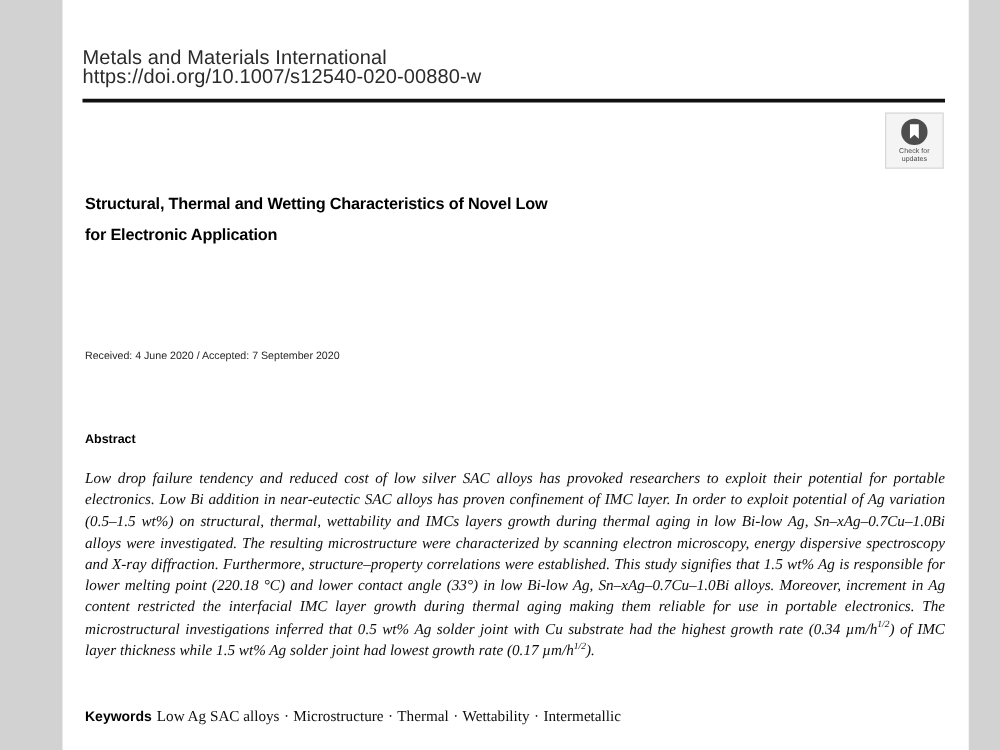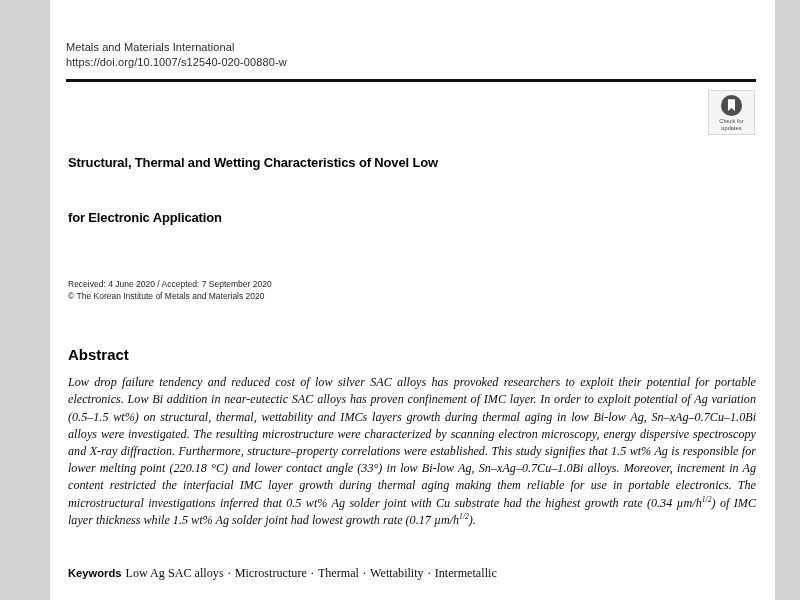--- a/index.html
+++ b/index.html
@@ -34,21 +34,21 @@
     width: 698px;
     height: 600px;
   }
 
   
   .journal-header {
     position: absolute;
     left: 0;
     top: 40px;
     width: 500px;
-    font-size: 11px;
+    font-size: 16px;
     line-height: 14.5px;
     color: #2b2b2b;
     letter-spacing: 0.1px;
   }
   .journal-name { display: block; }
   .journal-doi { display: block; }
 
   .header-rule {
     position: absolute;
     left: 0;
@@ -138,21 +138,21 @@
     line-height: 11.8px;
     color: #1f1f1f;
   }
   .pub-dates span { display: block; }
 
   
   .abstract-heading {
     position: absolute;
     left: 2px;
     top: 346px;
-    font-size: 15px;
+    font-size: 10px;
     font-weight: bold;
     color: #000000;
   }
   .abstract-body {
     position: absolute;
     left: 2px;
     top: 362px;
     width: 688px;
     font-family: "Liberation Serif", serif;
     font-size: 12.15px;
@@ -206,27 +206,26 @@
         <svg class="crossmark-mark" viewBox="0 0 24 24">
           <circle cx="12" cy="12" r="11" fill="#4d4d4d"></circle>
           <path d="M8.3 5.6 h7.4 v12.2 l-3.7 -3.3 l-3.7 3.3 z" fill="#ffffff"></path>
         </svg>
         <span class="crossmark-label">Check for</span>
         <span class="crossmark-label">updates</span>
       </div>
 
       <h1 class="paper-title">
         <span style="display: block;">Structural, Thermal and Wetting Characteristics of Novel Low</span>
-        <span style="display: block; margin-top: 30px;">for Electronic Application</span>
+        <span style="display: block;">for Electronic Application</span>
       </h1>
 
 
       <div class="pub-dates">
         <span>Received: 4 June 2020 / Accepted: 7 September 2020</span>
-        <span>© The Korean Institute of Metals and Materials 2020</span>
       </div>
 
       <div class="abstract-heading">Abstract</div>
       <p class="abstract-body"><span>Low drop failure tendency and reduced cost of low silver SAC alloys has provoked researchers to exploit their potential for portable electronics. Low Bi addition in near-eutectic SAC alloys has proven confinement of IMC layer. In order to exploit potential of Ag variation (0.5–1.5 wt%) on structural, thermal, wettability and IMCs layers growth during thermal aging in low Bi-low Ag, Sn–xAg–0.7Cu–1.0Bi alloys were investigated. The resulting microstructure were characterized by scanning electron microscopy, energy dispersive spectroscopy and X-ray diffraction. Furthermore, structure–property correlations were established. This study signifies that 1.5 wt% Ag is responsible for lower melting point (220.18 °C) and lower contact angle (33°) in low Bi-low Ag, Sn–xAg–0.7Cu–1.0Bi alloys. Moreover, increment in Ag content restricted the interfacial IMC layer growth during thermal aging making them reliable for use in portable electronics. The microstructural investigations inferred that 0.5 wt% Ag solder joint with Cu substrate had the highest growth rate (0.34 µm/h</span><sup>1/2</sup><span>) of IMC layer thickness while 1.5 wt% Ag solder joint had lowest growth rate (0.17 µm/h</span><sup>1/2</sup><span>).</span></p>
 
       <div class="keywords"><span class="keywords-label">Keywords</span><span>Low Ag SAC alloys</span><span class="kw-sep">·</span><span>Microstructure</span><span class="kw-sep">·</span><span>Thermal</span><span class="kw-sep">·</span><span>Wettability</span><span class="kw-sep">·</span><span>Intermetallic</span></div>
 
     </div>
   </div>
 </div>

